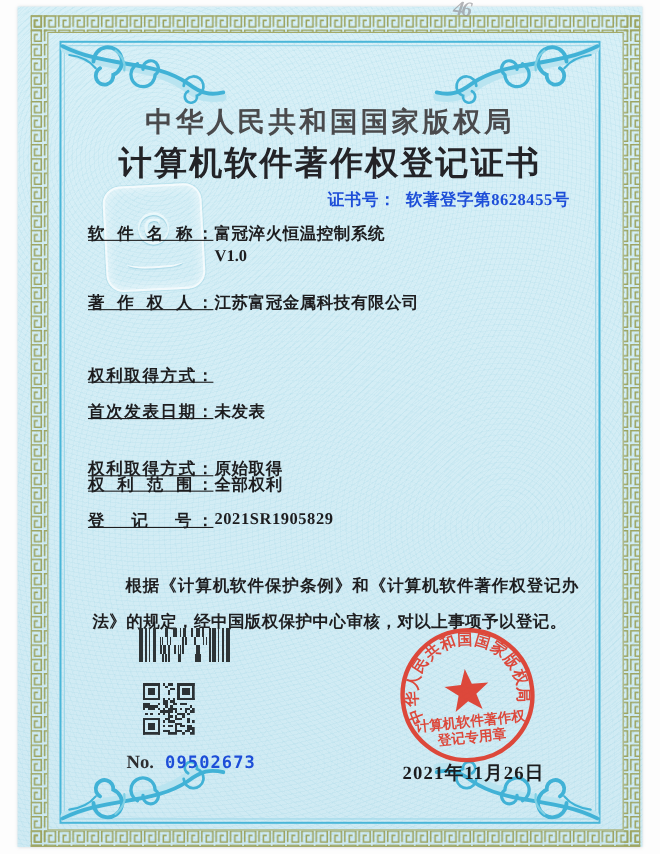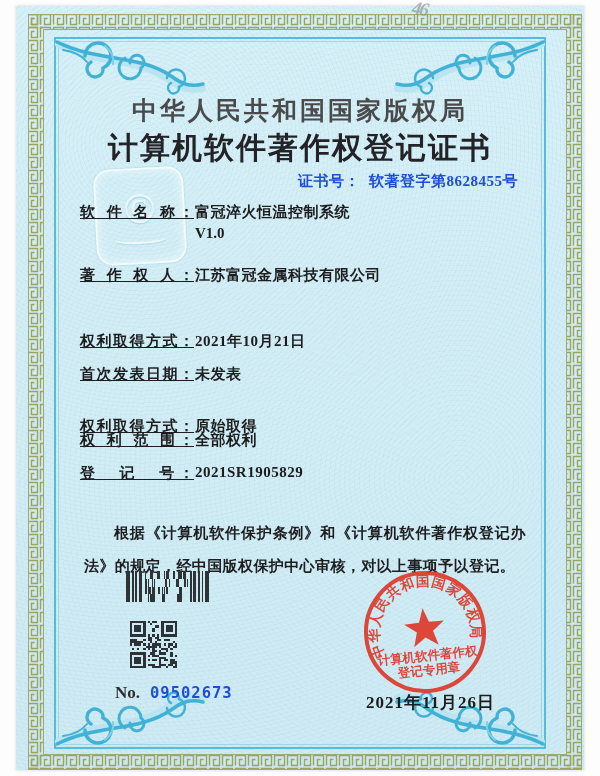--- a/index.html
+++ b/index.html
@@ -150,21 +150,20 @@
 </div>
 <div class="fver">V1.0</div>
 
 <div class="frow row-holder">
   <span class="flabel">著 作 权 人：</span>
   <span class="fvalue">江苏富冠金属科技有限公司</span>
 </div>
 
 <div class="frow row-dev">
   <span class="flabel">权利取得方式：</span>
-  <span class="fvalue">2021年10月21日</span>
 </div>
 <div class="frow row-pub">
   <span class="flabel">首次发表日期：</span>
   <span class="fvalue">未发表</span>
 </div>
 <div class="frow row-acq">
   <span class="flabel">权利取得方式：</span>
   <span class="fvalue">原始取得</span>
 </div>
 <div class="frow row-scope">

